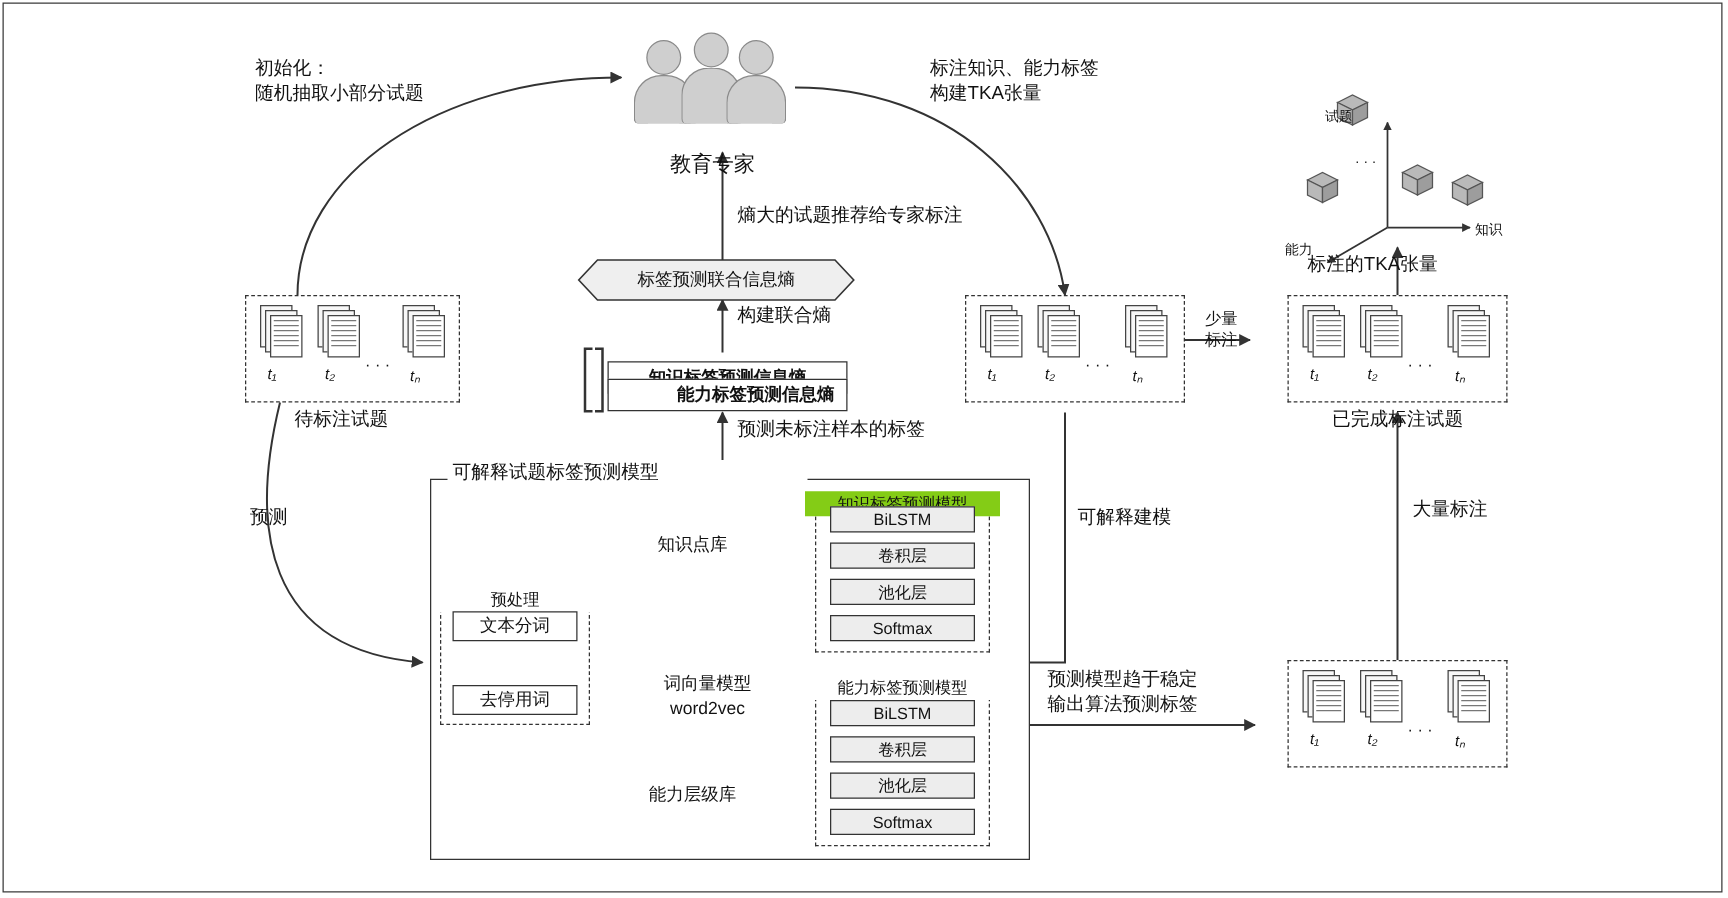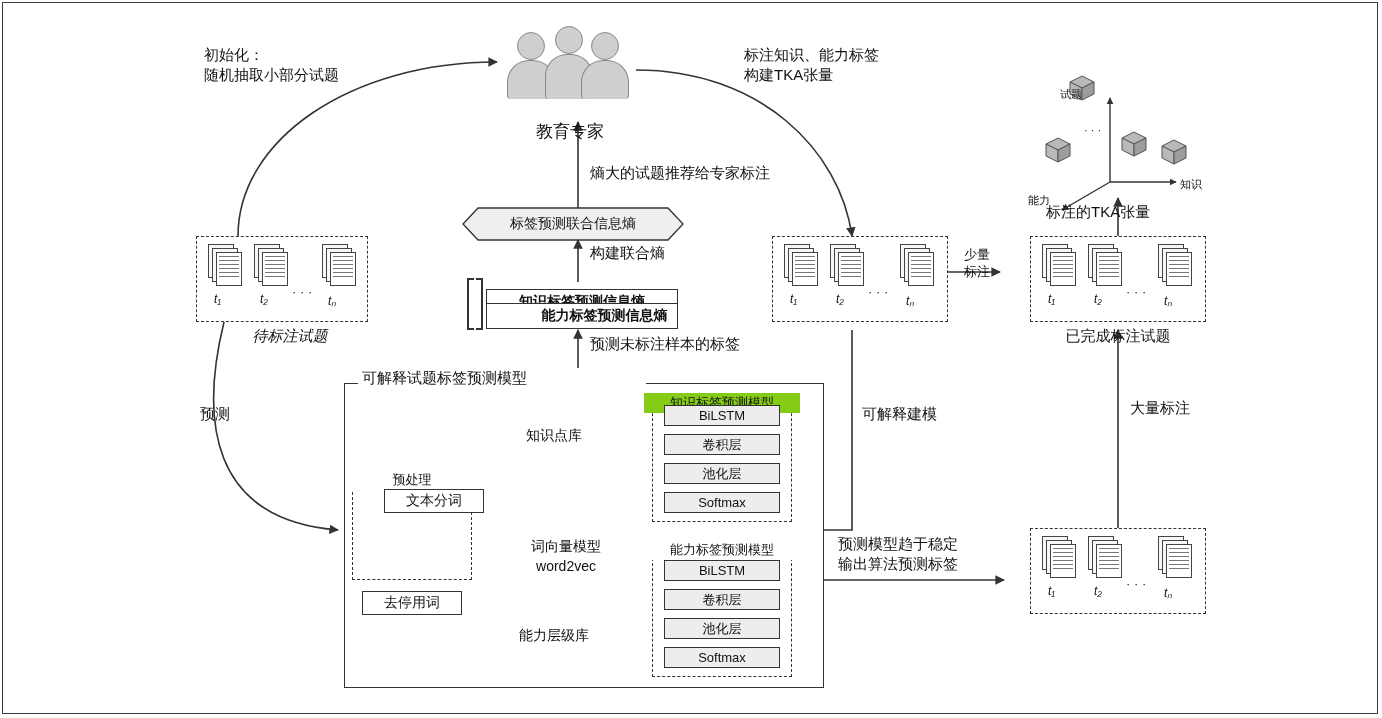--- a/index.html
+++ b/index.html
@@ -275,21 +275,21 @@
     <div class="lines">
         <i></i>
         <i></i>
         <i></i>
         <i></i>
         <i></i>
         <i></i>
       </div>
   </div>
   <div class="doctag" style="left:328px; top:292px;">tₙ</div>
-  <div class="lbl center" style="left:204px; top:326px; width:172px;font-style:italic;">待标注试题</div>
+  <div class="lbl center" style="left:187px; top:326px; width:172px;">待标注试题</div>
 
   <div class="dashbox" style="left:772px; top:236px; width:176px; height:86px;"></div>
   <div class="doc" style="left:784px; top:244px;">
     <div class="sheet s1"></div>
       <div class="sheet s2"></div>
       <div class="sheet s3"></div>
     <div class="lines">
         <i></i>
         <i></i>
         <i></i>
@@ -443,22 +443,22 @@
   <div class="lbl tiny" style="left:1060px; top:84px;">试题</div>
   <div class="lbl tiny" style="left:1180px; top:174px;">知识</div>
   <div class="lbl tiny" style="left:1028px; top:190px;">能力</div>
   <div class="lbl" style="left:1046px; top:202px;">标注的TKA张量</div>
 
   <div class="solidbox" style="left:344px; top:383px; width:480px; height:305px;"></div>
   <div class="lbl" style="left:358px; top:368px; width:280px; background:#fff; padding:0 4px;">可解释试题标签预测模型</div>
 
   <div class="dashbox" style="left:352px; top:482px; width:120px; height:98px;"></div>
   <div class="lbl small center" style="left:352px; top:470px; width:120px; background:#fff;">预处理</div>
-  <div class="node white" style="left:362px; top:489px; width:100px; height:24px;margin-left:22px;">文本分词</div>
-  <div class="node white" style="left:362px; top:548px; width:100px; height:24px;margin-top:43px;">去停用词</div>
+  <div class="node white" style="left:362px; top:489px; width:100px; height:24px;">文本分词</div>
+  <div class="node white" style="left:362px; top:548px; width:100px; height:24px;">去停用词</div>
 
   <div class="hexlabel" style="left:492px; top:421px; width:124px; height:30px;">知识点库</div>
   <div class="hexlabel" style="left:492px; top:621px; width:124px; height:30px;">能力层级库</div>
   <div class="hexlabel" style="left:500px; top:524px; width:132px; height:64px; white-space:pre; line-height:20px;">词向量模型
 word2vec</div>
 
   <div class="dashbox" style="left:652px; top:398px; width:140px; height:124px;"></div>
   <div class="lbl small center" style="left:644px; top:393px; width:156px; background:#84cc16;">知识标签预测模型</div>
   <div class="node grey" style="left:664px; top:405px; width:116px; height:21px; font-size:13px;">BiLSTM</div>
   <div class="node grey" style="left:664px; top:434px; width:116px; height:21px; font-size:13px;">卷积层</div>

